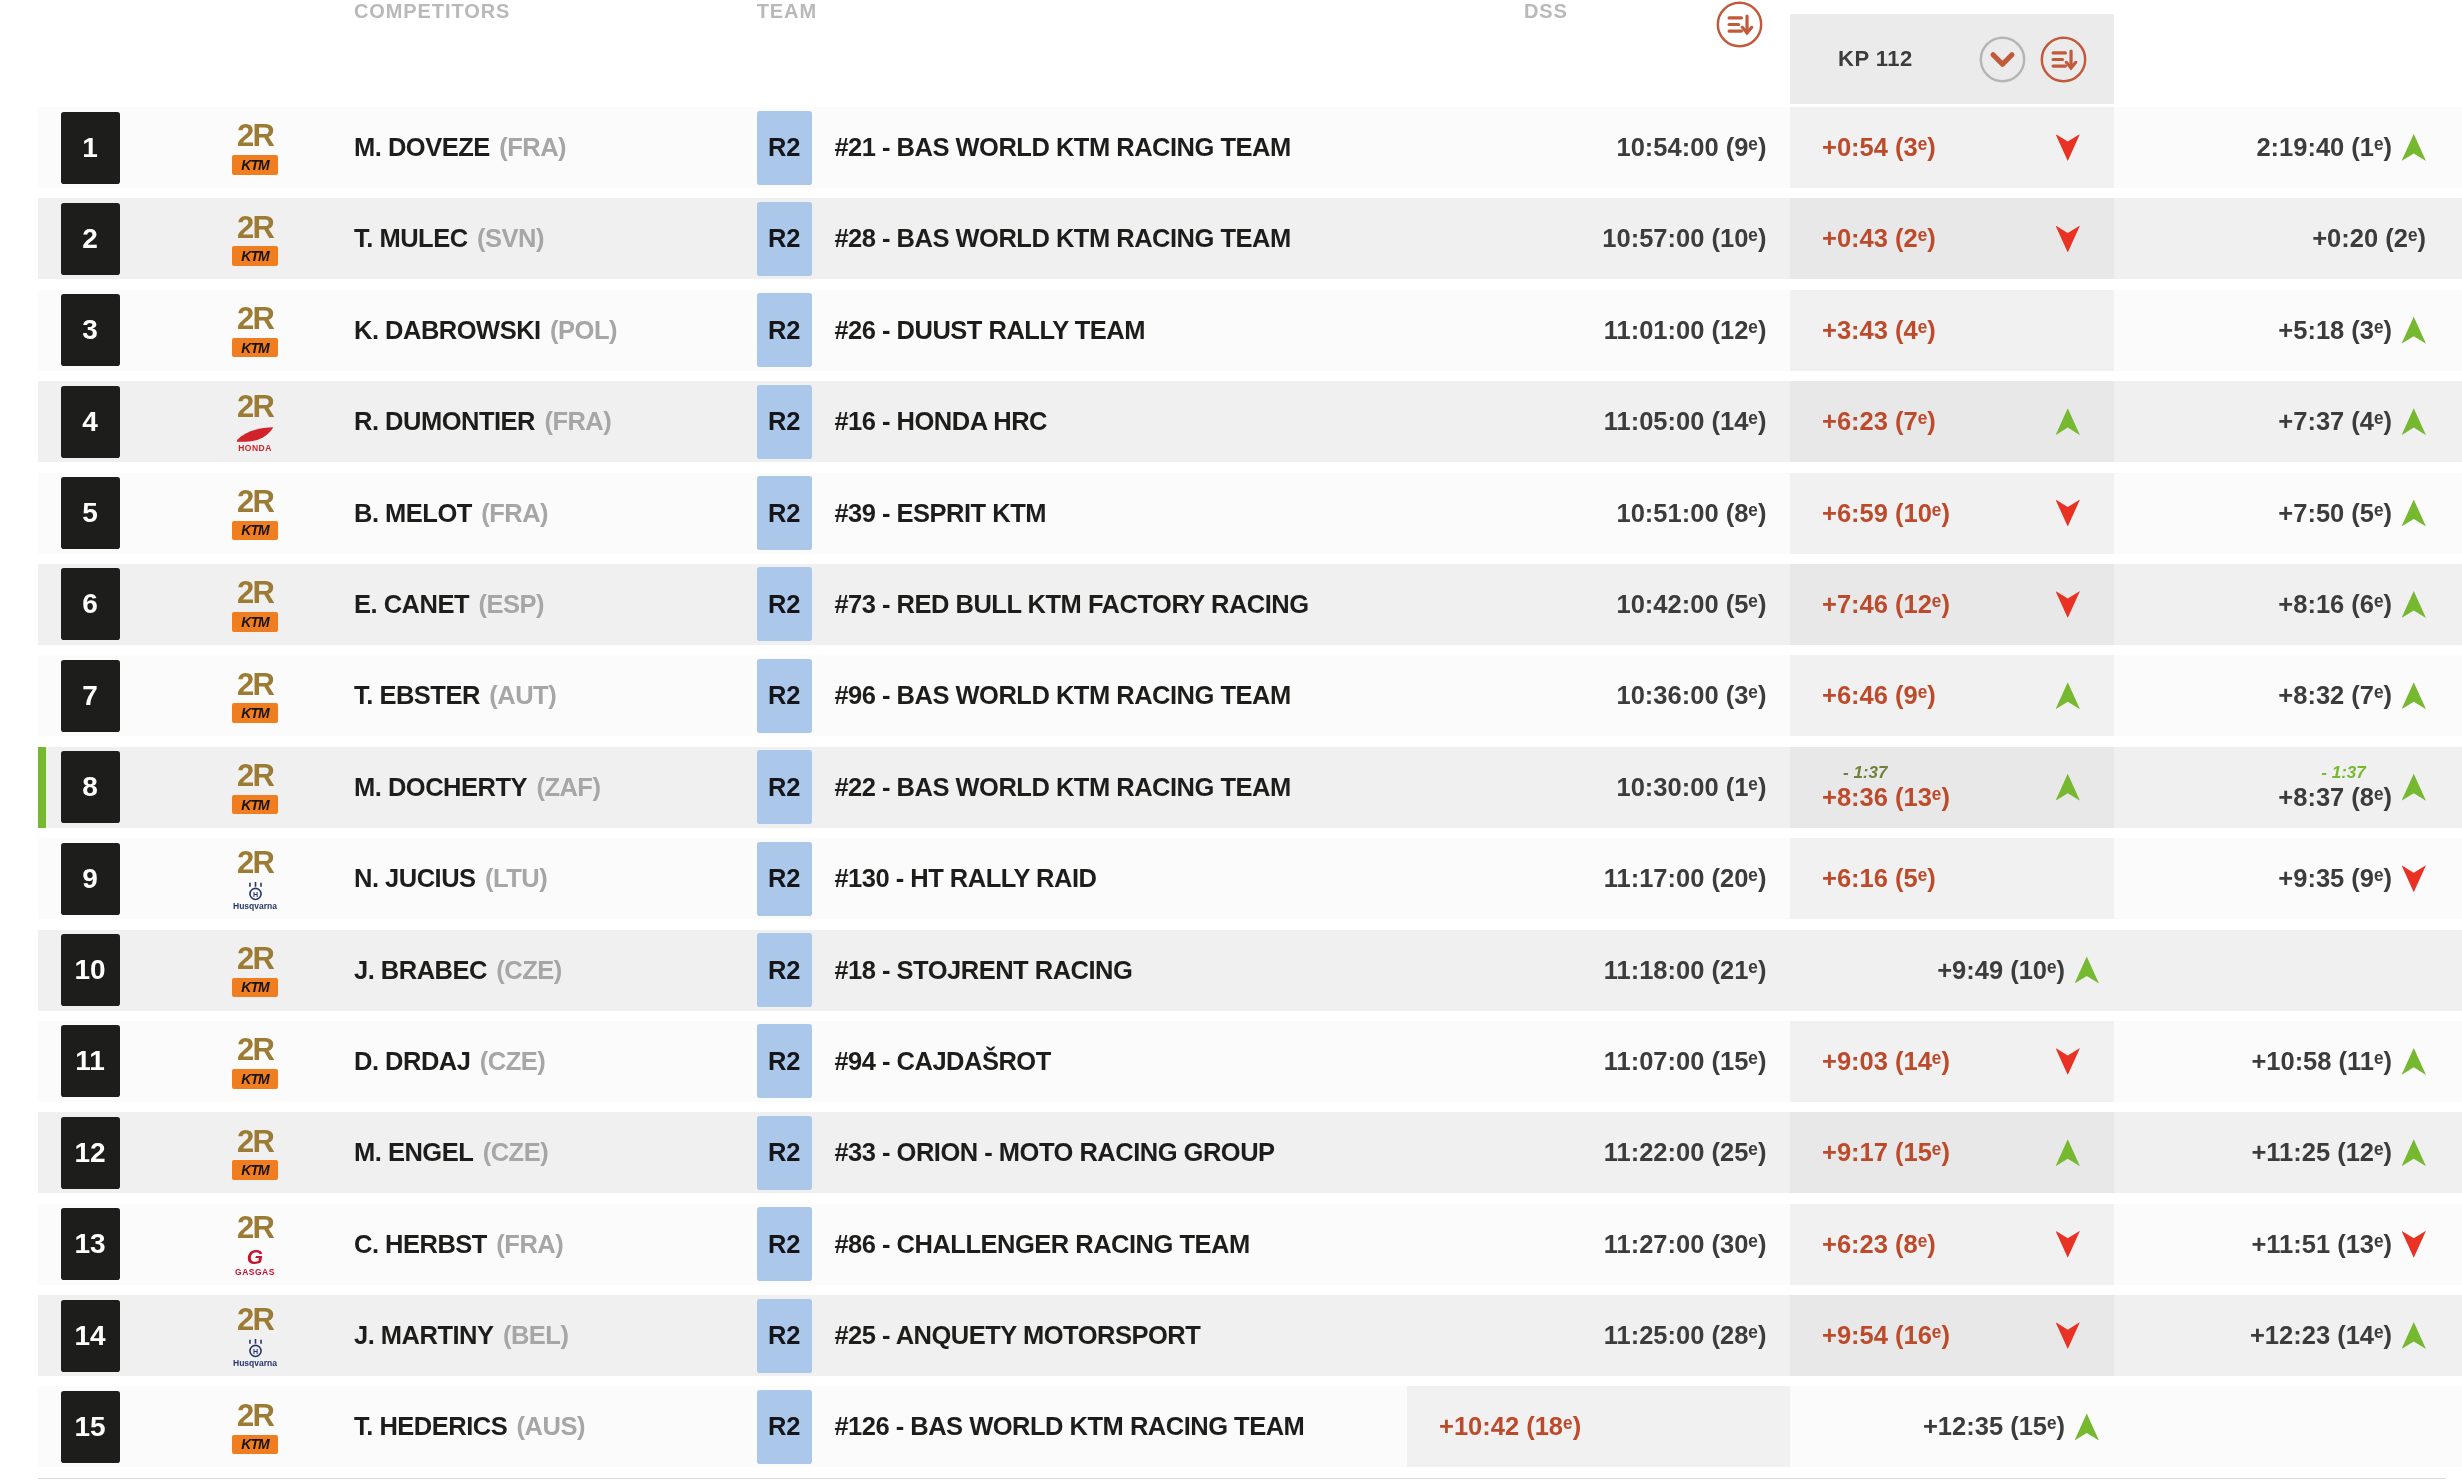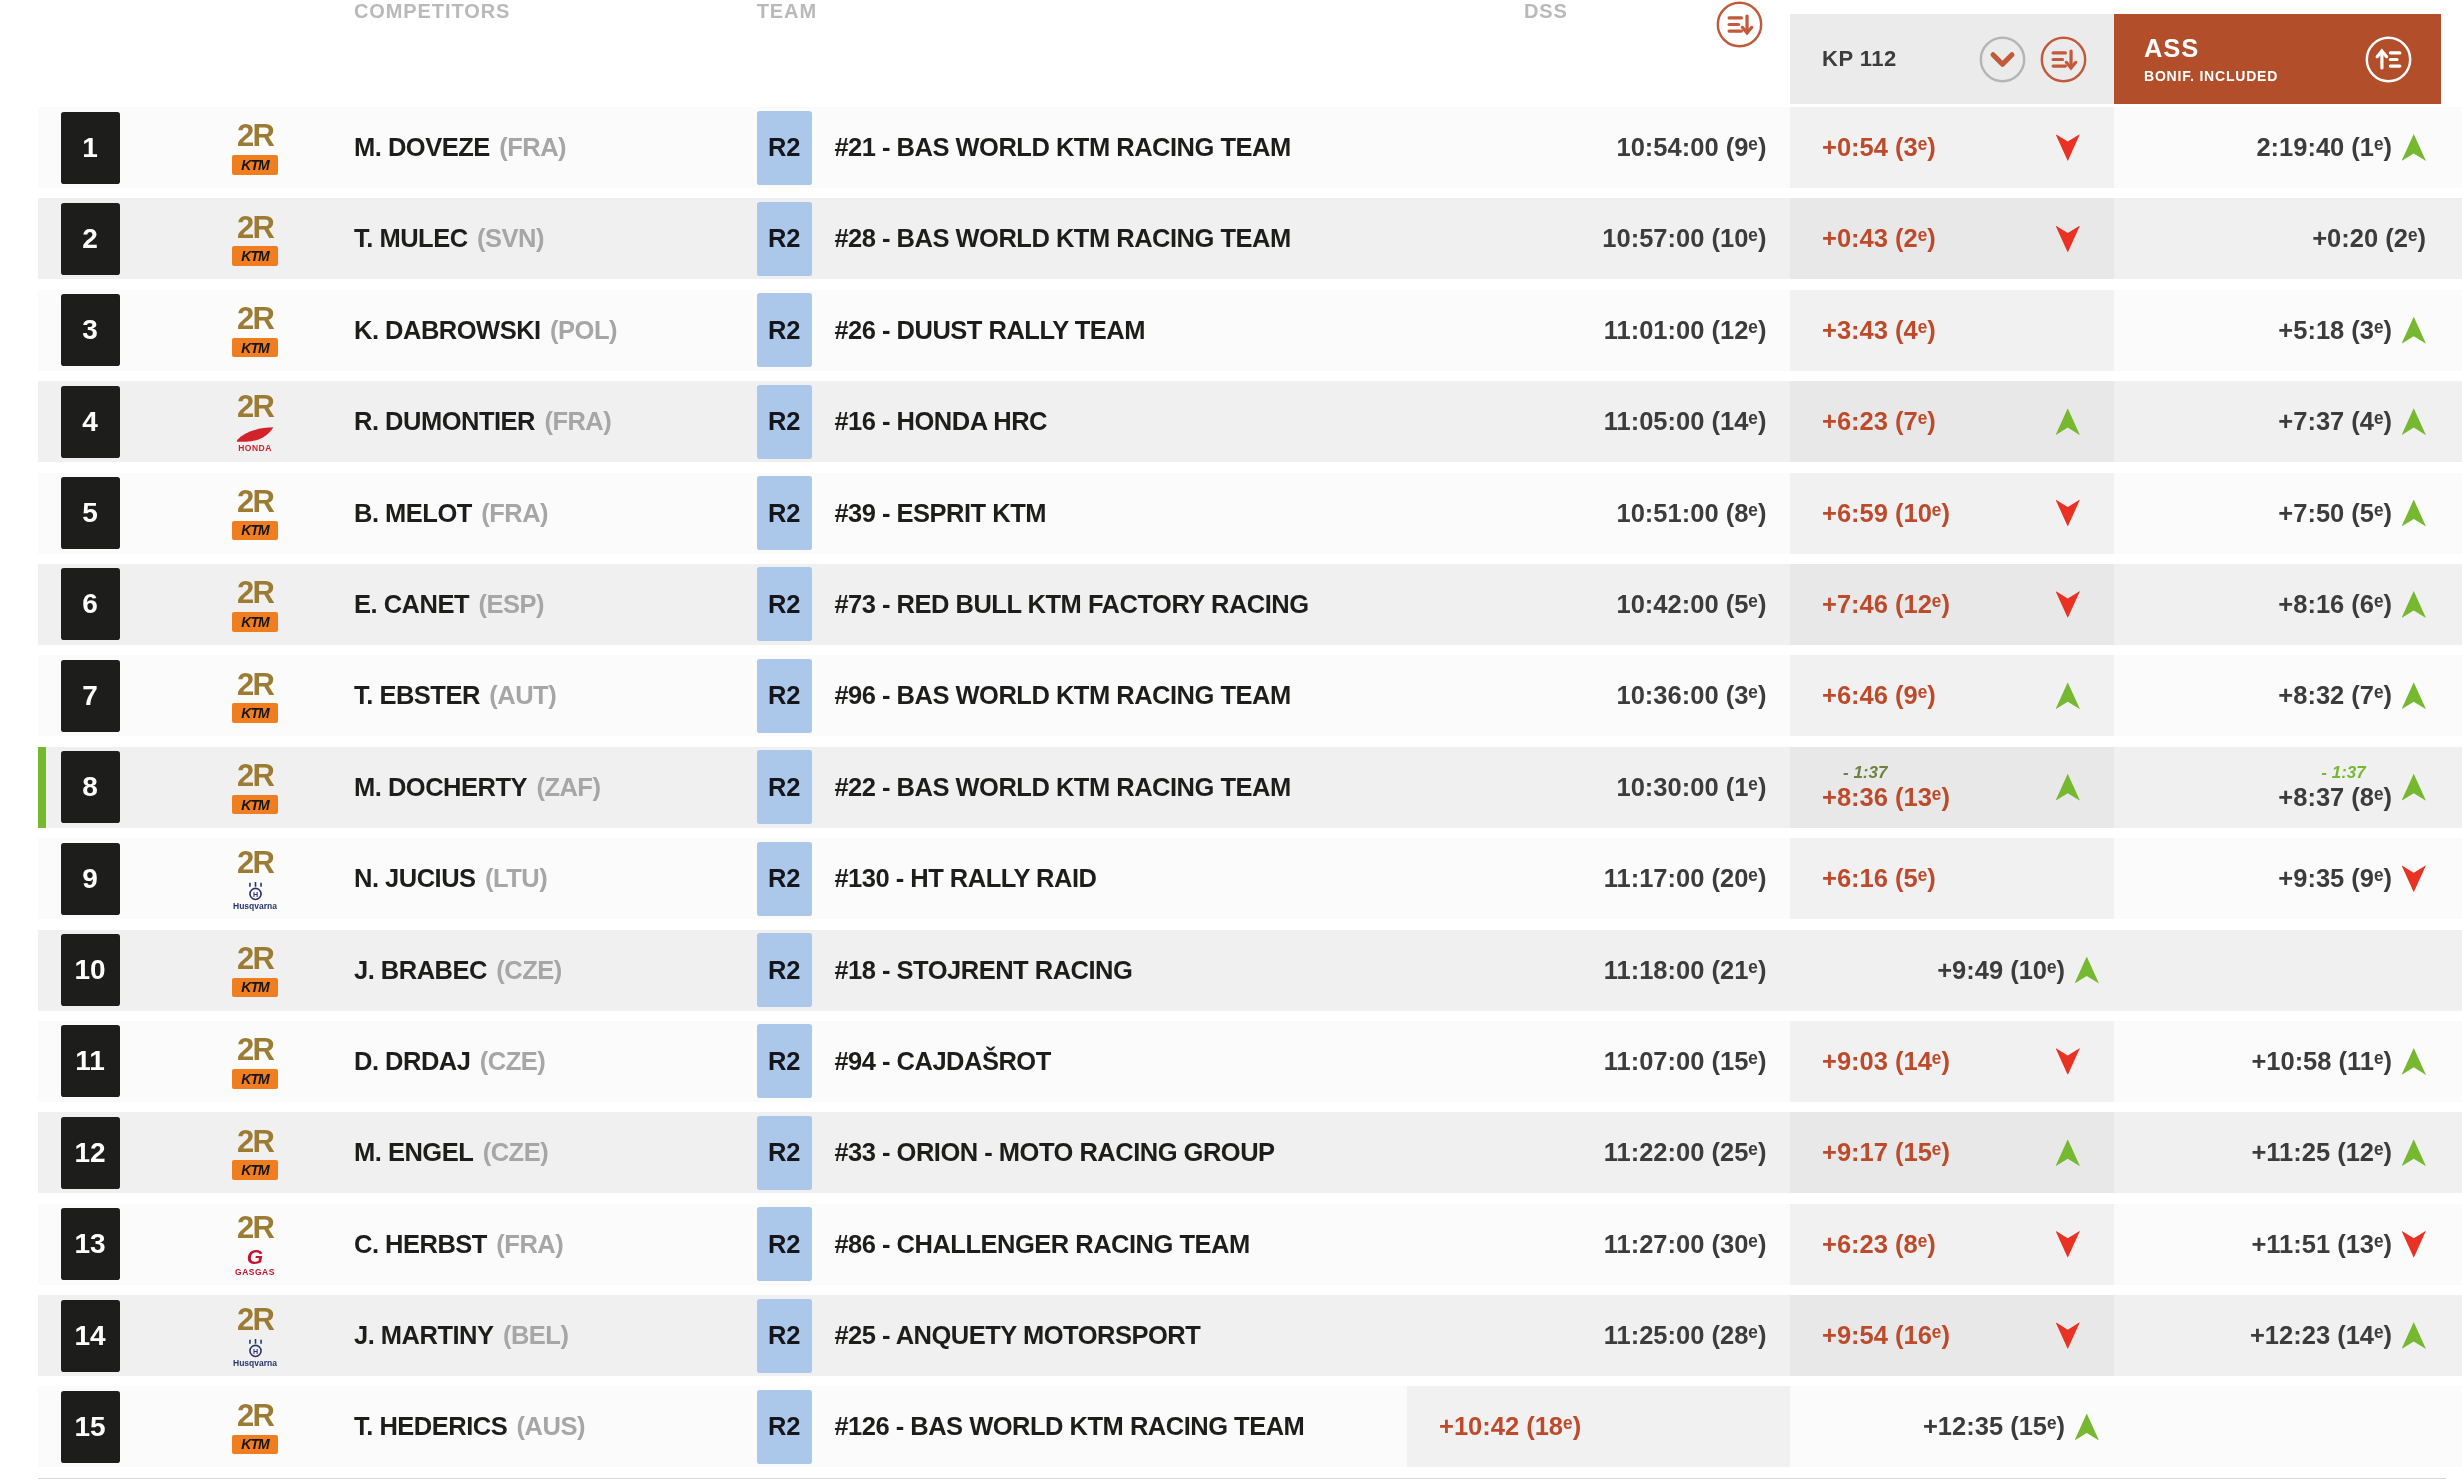--- a/index.html
+++ b/index.html
@@ -23,21 +23,21 @@
   }
   
   .header-row{height:107px;align-items:center}
   .hlabel{font-size:20px;font-weight:bold;letter-spacing:0.9px;color:var(--grayhdr)}
   .hcell{display:flex;align-items:flex-start;height:100%}
   .hcell.name{padding-left:33px}
   .hcell.team{padding-left:5.7px}
   .hcell.dss{padding-left:117px;gap:8px}
   .hcell.dss .sort-btn{margin-left:auto;margin-right:26.4px}
   .block{height:90px;margin-top:14px;margin-bottom:2.8px;width:100%;display:flex;align-items:center}
-  .kp-block{background:#ebebeb;padding-left:32px}
+  .kp-block{background:#ebebeb;padding-left:48px}
   .kp-block .kp-title{font-size:22px;font-weight:bold;color:var(--val);letter-spacing:0.5px}
   .kp-block .icons{margin-left:auto;margin-right:26.4px;display:flex;gap:11.3px;align-items:center}
   .ass-block{background:var(--orange-block);padding-left:30px;padding-right:28px;color:#fff}
   .ass-titles{display:flex;flex-direction:column;gap:4.7px}
   .ass-title{font-size:25.5px;font-weight:bold;letter-spacing:0.9px}
   .ass-sub{font-size:14px;font-weight:bold;letter-spacing:0.8px}
   .ass-block .sort-btn{margin-left:auto}
   .sort-btn{width:49px;height:49px;display:flex;cursor:pointer}
   
   .row{height:81px;margin-bottom:10.4px;position:relative;align-items:center}
@@ -128,38 +128,20 @@
             <line x1="15" y1="19" x2="28" y2="19"></line>
             <line x1="15" y1="26" x2="25" y2="26"></line>
             <line x1="15" y1="33" x2="28" y2="33"></line>
             <line x1="34" y1="17" x2="34" y2="34"></line>
             <polyline points="29,29 34,35 39,29" fill="none"></polyline>
           </g>
         </svg>
       </span>
     </span>
   </div>
-  <div class="block ass-block">
-    <span class="ass-titles">
-      <span class="ass-title">ASS</span>
-      <span class="ass-sub">BONIF. INCLUDED</span>
-    </span>
-    <span class="sort-btn">
-      <svg width="49" height="49" viewBox="0 0 52 52">
-        <circle cx="26" cy="26" r="23" fill="none" stroke="#ffffff" stroke-width="2.6"></circle>
-        <g stroke="#ffffff" stroke-width="3.4" stroke-linecap="round">
-          <line x1="19" y1="18" x2="19" y2="35"></line>
-          <polyline points="14,23 19,17 24,23" fill="none"></polyline>
-          <line x1="28" y1="19" x2="38" y2="19"></line>
-          <line x1="28" y1="26" x2="35" y2="26"></line>
-          <line x1="28" y1="33" x2="38" y2="33"></line>
-        </g>
-      </svg>
-    </span>
-  </div>
 </div>
 
 <div id="rows">
     <div class="grid row">
     <div class="cell pos-cell">
       <div class="pos-badge">1</div>
     </div>
     <div class="cell logo-cell">
       <div class="logo-stack">
         <div class="class-logo">2R</div>

